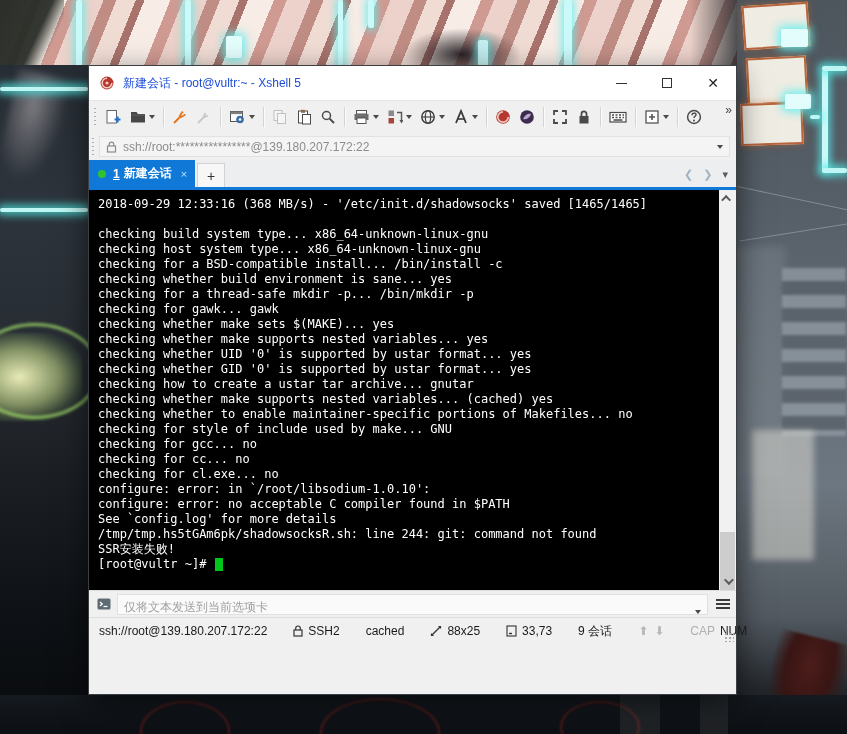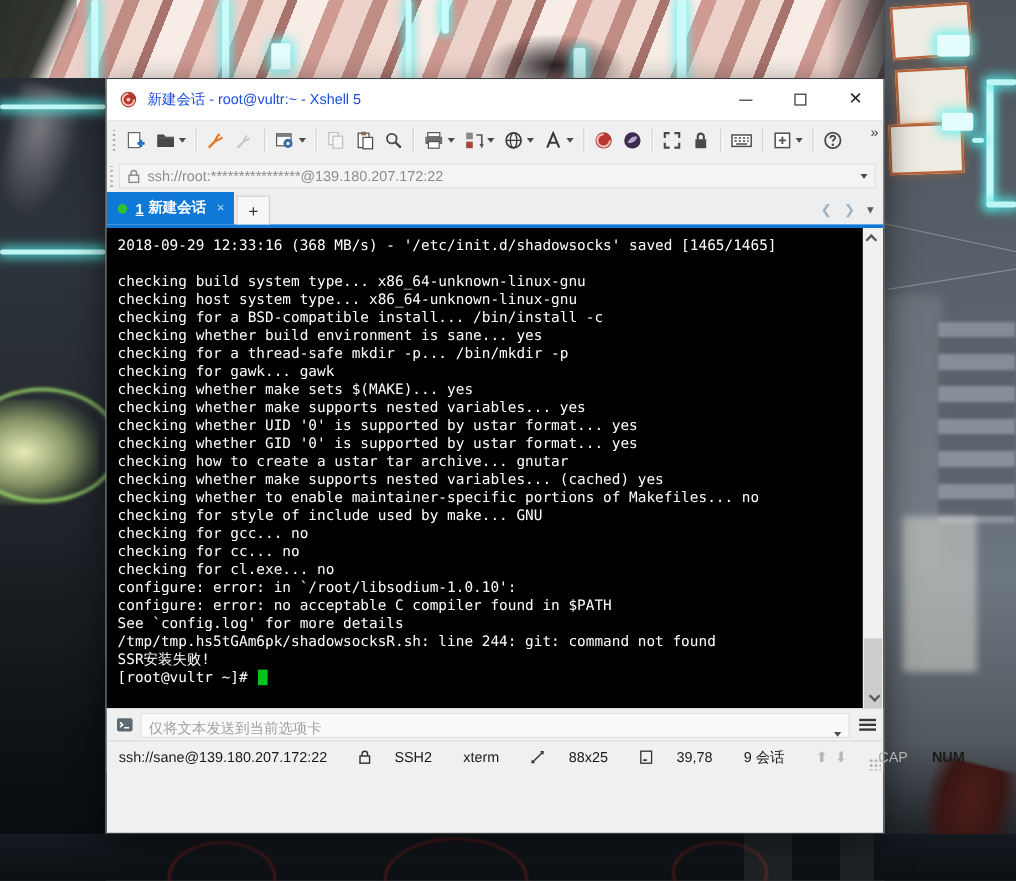--- a/index.html
+++ b/index.html
@@ -99,21 +99,21 @@
 
   .sendbar { height:27px; background:#f0f0f0; display:flex; align-items:center; padding:0 6px 0 8px; flex:0 0 auto; border-top:1px solid #dcdcdc; }
   .send-field { flex:1; height:21px; background:#fafafa; border:1px solid #e0e0e0; display:flex; align-items:flex-end; padding:0 6px; }
   .send-input { flex:1; border:none; outline:none; background:transparent; font-size:12px; color:#333; font-family:"Liberation Sans","DejaVu Sans",sans-serif; }
   .send-input::placeholder { color:#a0a0a0; opacity:1; }
   .hamburger { width:14px; height:10px; margin-left:8px;
     border-top:2px solid #3a3a3a; border-bottom:2px solid #3a3a3a; background:linear-gradient(#3a3a3a,#3a3a3a) center/100% 2px no-repeat; }
 
   .statusbar { height:27px; background:#f0f0f0; border-top:1px solid #dcdcdc; display:flex; align-items:center; padding:0 10px; flex:0 0 auto; color:#1a1a1a; font-size:12px; position:relative; }
   .st-left { white-space:nowrap; }
-  .st-group { display:flex; align-items:center; margin-left:26px; white-space:nowrap; gap:20px; }
+  .st-group { display:flex; align-items:center; margin-left:26px; white-space:nowrap; gap:5px; }
   .st-dim { color:#b0b0b0; }
   .st-arrows { display:flex; gap:6px; margin-left:26px; color:#b6b6b6; font-size:12px; }
   .resize-grip { position:absolute; right:2px; bottom:2px; width:10px; height:10px;
     background-image:radial-gradient(circle, #a8a8a8 1px, transparent 1.2px); background-size:4px 4px; }
   .icon12 svg { display:block; }
 </style>
 </head>
 <body>
 
 <div class="wp wp-hair"></div>
@@ -424,58 +424,58 @@
         </svg>
     </span>
     <div class="send-field">
       <input class="send-input" placeholder="仅将文本发送到当前选项卡" style="">
       <span class="caret"></span>
     </div>
     <span class="hamburger"></span>
   </div>
 
   <div class="statusbar">
-    <span class="st-left">ssh://sane@139.180.207.172:22</span>
+    <span class="st-left">ssh://root@139.180.207.172:22</span>
     <span class="st-group">
       <span class="icon12">
         <svg width="10" height="12" viewBox="0 0 10 12">
             <rect x="1" y="5" width="8" height="6" fill="none" stroke="#333" stroke-width="1.2"></rect>
             <path d="M2.7 5V3.3a2.3 2.3 0 0 1 4.6 0V5" fill="none" stroke="#333" stroke-width="1.2"></path>
           </svg>
       </span>
       <span>SSH2</span>
     </span>
     <span class="st-group">
-        <span>xterm</span>
+        <span>cached</span>
       </span>
     <span class="st-group">
       <span class="icon12">
         <svg width="12" height="12" viewBox="0 0 12 12">
             <path d="M1.5 8.5v2h2M10.5 3.5v-2h-2" fill="none" stroke="#333" stroke-width="1.2"></path>
             <path d="M2 10 10 2" stroke="#333" stroke-width="1.2"></path>
           </svg>
       </span>
       <span>88x25</span>
     </span>
     <span class="st-group">
       <span class="icon12">
         <svg width="11" height="12" viewBox="0 0 11 12">
             <rect x="1" y="1" width="9" height="10" fill="none" stroke="#333" stroke-width="1.1"></rect>
             <path d="M3 8.5h3" stroke="#333" stroke-width="1.4"></path>
           </svg>
       </span>
-      <span>39,78</span>
+      <span>33,73</span>
     </span>
     <span class="st-group">
         <span>9 会话</span>
       </span>
     <span class="st-arrows">
       <span>⬆</span>
       <span>⬇</span>
     </span>
     <span class="st-group">
       <span class="st-dim">CAP</span>
-      <span style="font-weight:bold">NUM</span>
+      <span style="font-weight:normal">NUM</span>
     </span>
     <span class="resize-grip"></span>
   </div>
 
 </div>
 
 </body></html>

